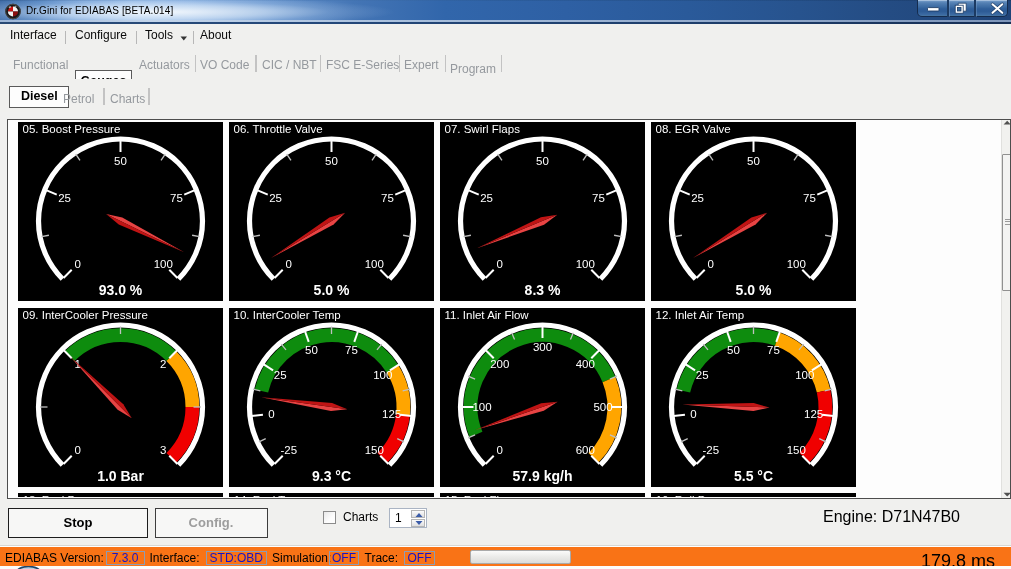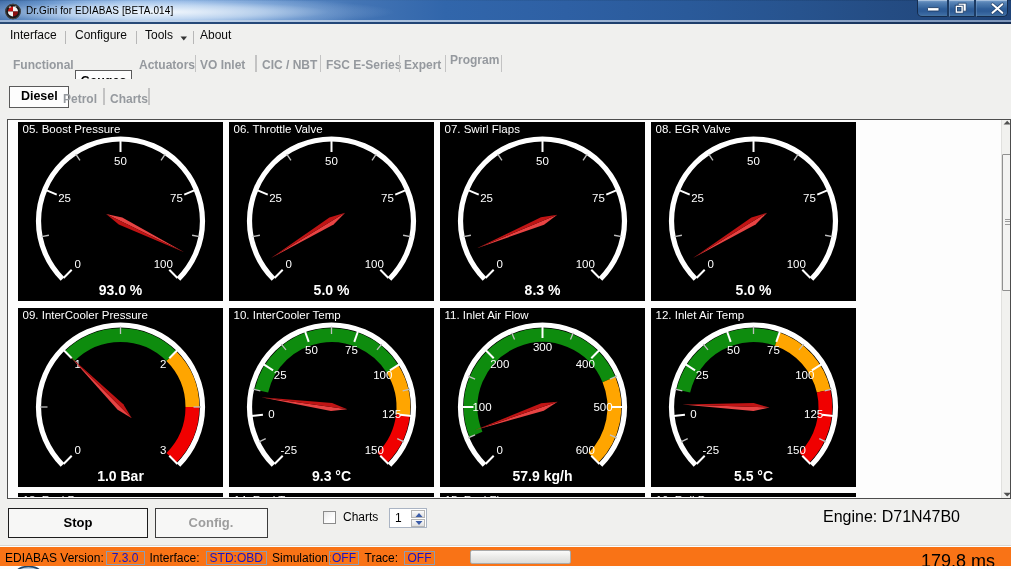--- a/index.html
+++ b/index.html
@@ -24,21 +24,21 @@
   box-shadow:inset 0 1px 0 rgba(255,255,255,.35); }
 .wsep { position:absolute; top:0; width:1.5px; height:16.5px; background:#1c3a62; box-shadow:1px 0 0 rgba(140,175,215,.35); }
 .wglyph { position:absolute; top:0; }
 
 #menubar { position:absolute; left:0; top:23.5px; width:1011px; height:26.5px; background:#f0f0ee; }
 .mi { position:absolute; top:4px; font-size:12px; color:#0a0a0a; }
 .msep { position:absolute; top:7px; width:1px; height:13px; background:#b7b7b7; }
 
 #tabs1 { position:absolute; left:0; top:50px; width:1011px; height:29px; background:#f0f0ee; }
 #tabs2 { position:absolute; left:0; top:79px; width:1011px; height:33px; background:#f0f0ee; }
-.tab { position:absolute; font-size:12px; color:#95999e; white-space:pre;font-weight:bold; }
+.tab { position:absolute; font-size:12px; color:#95999e; white-space:pre; }
 .tabsel { position:absolute; border:1.5px solid #5a5a5a; background:#fdfdfd; color:#000;
   font-weight:bold; font-size:12.5px; text-align:center; }
 .tsep { position:absolute; width:1.5px; height:17px; background:#c3c3c3; }
 
 #content { position:absolute; left:7px; top:119px; width:1004px; height:379.5px;
   background:#fdfdfd; border:1px solid #4d4d4d; overflow:hidden; }
 .panel { position:absolute; width:205px; height:179px; background:#000; overflow:hidden; }
 .sliver { height:4.2px; }
 .ptitle { position:absolute; left:4.5px; top:0.5px; font-size:11.5px; color:#fff; }
 
@@ -117,25 +117,25 @@
         <polygon points="0.5,0.5 7,0.5 3.75,4.5" fill="#333"></polygon>
       </svg>
       <span class="msep" style="left:64.5px"></span>
       <span class="msep" style="left:136px"></span>
       <span class="msep" style="left:192.5px"></span>
     </div>
 <div id="tabs1">
       <span class="tab" style="left:13px;top:7.5px">Functional</span>
       <div class="tabsel" style="left:75px;top:20px;width:57px;height:14px;line-height:21px">Gauges</div>
       <span class="tab" style="left:139px;top:7.5px">Actuators</span>
-      <span class="tab" style="left:200px;top:7.5px">VO Inlet</span>
+      <span class="tab" style="left:200px;top:7.5px">VO Code</span>
       <span class="tab" style="left:262px;top:7.5px">CIC / NBT</span>
       <span class="tab" style="left:326px;top:7.5px">FSC E-Series</span>
       <span class="tab" style="left:404px;top:7.5px">Expert</span>
-      <span class="tab" style="left:450px;top:3px">Program</span>
+      <span class="tab" style="left:450px;top:12px">Program</span>
       <span class="tsep" style="left:194.5px;top:5px"></span>
       <span class="tsep" style="left:255px;top:5px"></span>
       <span class="tsep" style="left:319.5px;top:5px"></span>
       <span class="tsep" style="left:398.5px;top:5px"></span>
       <span class="tsep" style="left:444.5px;top:5px"></span>
       <span class="tsep" style="left:500.5px;top:5px"></span>
     </div>
 <div id="tabs2">
       <div class="tabsel" style="left:9.3px;top:7.2px;width:60px;height:22.2px;line-height:19.5px">Diesel</div>
       <span class="tab" style="left:63px;top:13px">Petrol</span>

